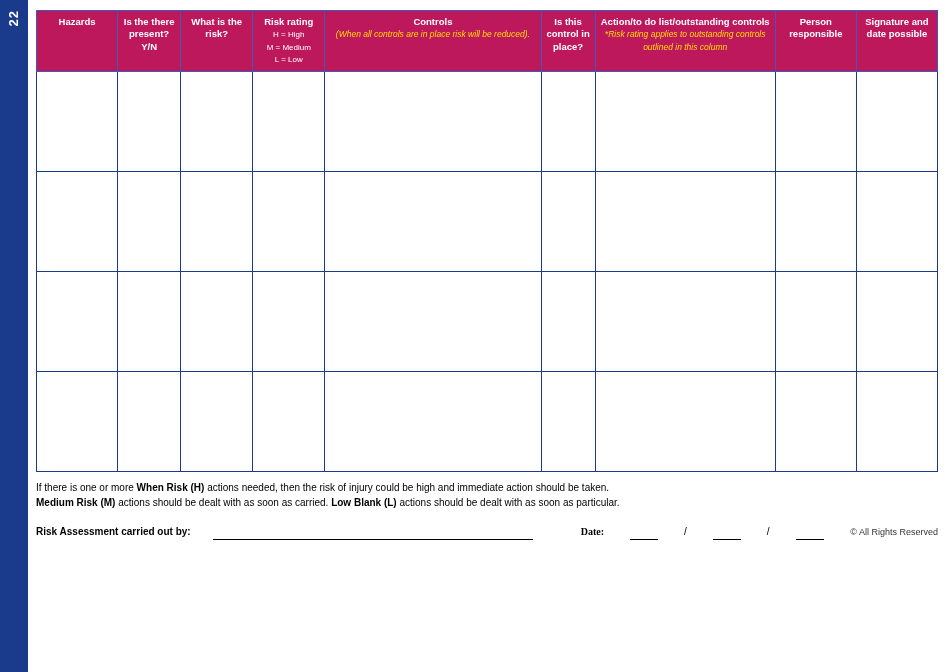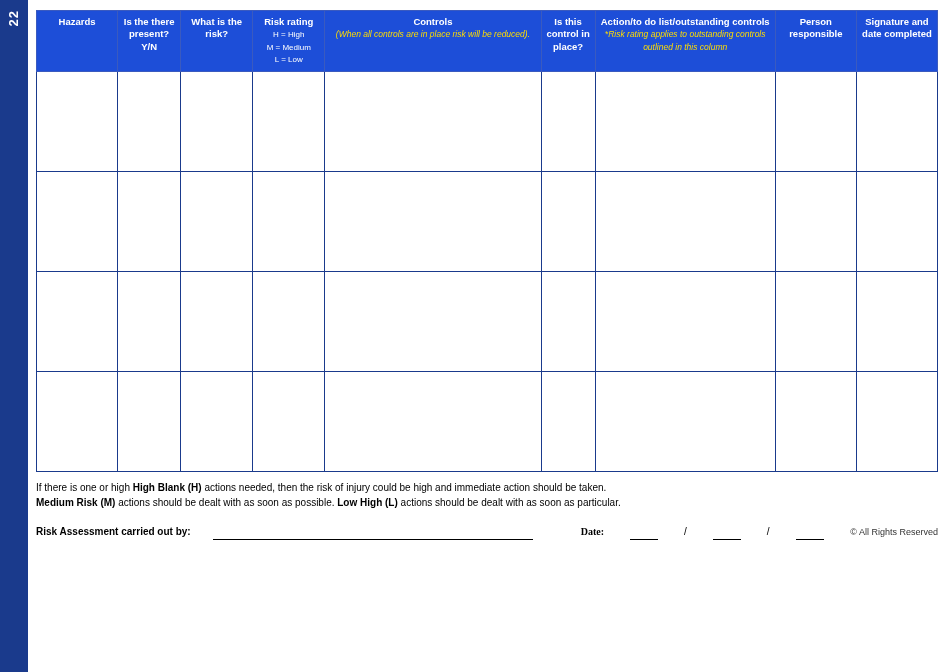--- a/index.html
+++ b/index.html
@@ -59,21 +59,21 @@
       font-weight: bold;
     }
 
     table {
       width: 100%;
       border-collapse: collapse;
       margin-bottom: 8px;
     }
 
     thead tr {
-      background: #1d4ed8;
+      background: #be185d;
     }
 
     thead th {
       color: #fff;
       font-size: 9.5px;
       font-weight: bold;
       vertical-align: top;
       padding: 5px 4px;
       border: 1px solid #3a5abf;
       line-height: 1.3;
@@ -196,21 +196,21 @@
           <th class="col-controls">
             Controls<br>
             <span class="subtext highlight">(When all controls are in place risk will be reduced).</span>
           </th>
           <th class="col-inplace">Is this control in place?</th>
           <th class="col-action">
             Action/to do list/outstanding controls<br>
             <span class="subtext highlight">*Risk rating applies to outstanding controls outlined in this column</span>
           </th>
           <th class="col-person">Person responsible</th>
-          <th class="col-signature">Signature and date completed</th>
+          <th class="col-signature">Signature and date possible</th>
         </tr>
       </thead>
       <tbody>
         <tr>
           <td></td>
           <td></td>
           <td></td>
           <td></td>
           <td></td>
           <td></td>
@@ -249,24 +249,24 @@
           <td></td>
           <td></td>
           <td></td>
           <td></td>
         </tr>
       </tbody>
     </table>
 
     <div class="footer-text">
       <div>
-        <span>If there is one or high </span><strong>High Blank (H)</strong><span> actions needed, then the risk of injury could be high and immediate action should be taken.</span>
+        <span>If there is one or more </span><strong>When Risk (H)</strong><span> actions needed, then the risk of injury could be high and immediate action should be taken.</span>
       </div>
       <div>
-        <strong>Medium Risk (M)</strong><span> actions should be dealt with as soon as possible.   </span><strong>Low High (L)</strong><span> actions should be dealt with as soon as particular.</span>
+        <strong>Medium Risk (M)</strong><span> actions should be dealt with as soon as carried.   </span><strong>Low Blank (L)</strong><span> actions should be dealt with as soon as particular.</span>
       </div>
     </div>
 
     <div class="footer-bottom">
       <span class="label">Risk Assessment carried out by:</span>
       <div class="underline-field"></div>
       <span class="date-label">Date:</span>
       <span class="date-field"></span>
       <span class="date-slash">/</span>
       <span class="date-field"></span>

